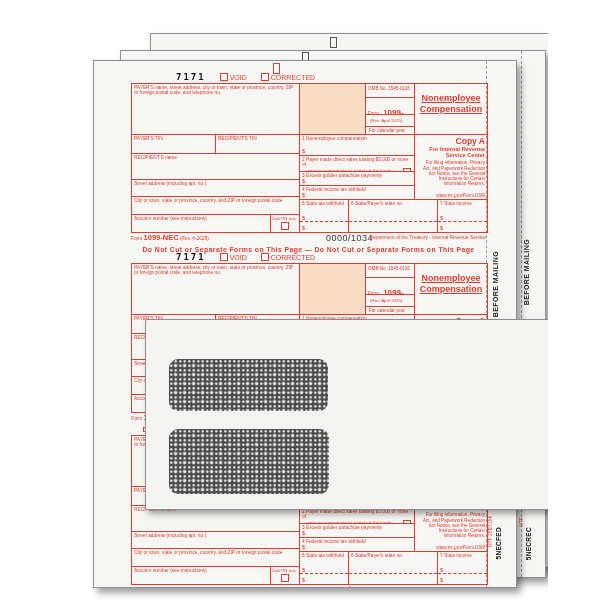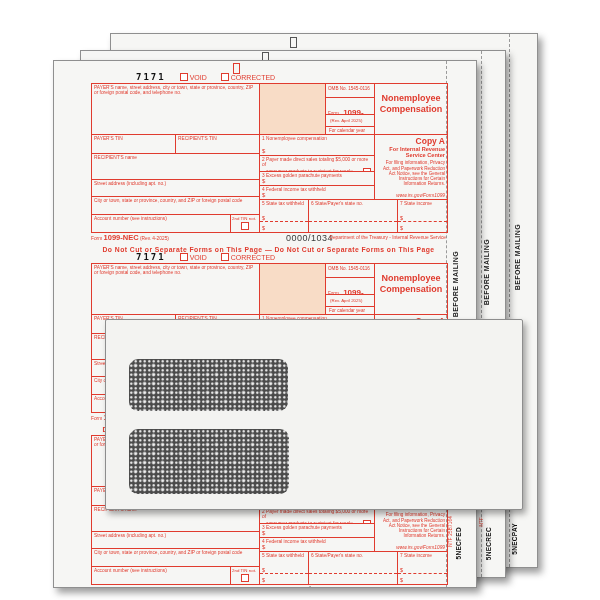--- a/index.html
+++ b/index.html
@@ -2,22 +2,22 @@
 <html><head>
 <meta charset="utf-8">
 <style>
   :root{
     --red:#e03b2e;
     --peach:#f8dcc6;
     --paper:#f6f6f4;
     --env:#f3f3f1;
   }
   html,body{margin:0;padding:0;background:#fff;}
-  #canvas{position:relative;width:600px;height:600px;background:#fff;overflow:hidden;
-          font-family:"Liberation Sans",sans-serif;}
+  #canvas{position:relative;width:508px;height:600px;background:#fff;overflow:hidden;
+          font-family:"Liberation Sans",sans-serif;margin-left:40px;}
   .sheet{position:absolute;background:var(--paper);border:1px solid #8f8f8f;
          box-shadow:4px 5px 7px rgba(0,0,0,.38);overflow:hidden;box-sizing:border-box;}
   .perf{position:absolute;top:0;bottom:0;width:0;border-left:1px dashed #9a9a9a;}
   .notch{position:absolute;width:5px;height:9px;background:var(--paper);}
   .vtext{position:absolute;writing-mode:vertical-rl;transform:rotate(180deg);
          white-space:nowrap;font-weight:bold;font-size:7px;letter-spacing:.4px;color:#222;}
   .vcode{position:absolute;writing-mode:vertical-rl;transform:rotate(180deg);
          white-space:nowrap;font-weight:bold;font-size:6.5px;letter-spacing:.3px;color:#111;}
   .vred{position:absolute;writing-mode:vertical-rl;transform:rotate(180deg);
         white-space:nowrap;font-size:4.6px;color:var(--red);letter-spacing:.2px;}
@@ -30,21 +30,21 @@
   .cb{display:inline-block;width:6px;height:6px;border:1px solid var(--red);background:#fff;margin-right:2px;}
   .cbx{display:inline-block;width:6px;height:6px;border:1px solid var(--red);background:#fff;}
   .ftable{position:absolute;left:0;top:12px;width:355px;height:148px;border:1px solid var(--red);}
   .cell{position:absolute;box-sizing:border-box;overflow:hidden;}
   .bl{border-left:1px solid var(--red);} .bt{border-top:1px solid var(--red);}
   .lbl{font-size:4.8px;line-height:5.4px;color:var(--red);padding:1px 1px 0 2px;}
   .dollar{position:absolute;left:2px;bottom:1px;font-size:6px;color:var(--red);}
   .peachbox{background:var(--peach);}
   .ombrow{box-sizing:border-box;color:var(--red);overflow:hidden;}
   .formname{font-size:8px;font-weight:bold;color:var(--red);}
-  .title{font-size:9px;line-height:10.5px;font-weight:bold;color:var(--red);text-align:center;padding-top:9px;}
+  .title{font-size:9px;line-height:10.5px;font-weight:bold;color:var(--red);text-align:center;padding-top:9px;text-decoration:underline;}
   .copya{font-size:8.5px;font-weight:bold;color:var(--red);text-align:right;padding:1px 2px 0 0;}
   .copyfor{font-size:5.6px;line-height:6.2px;font-weight:bold;color:var(--red);text-align:right;padding-right:2px;}
   .notice{font-size:4.6px;line-height:5.2px;color:var(--red);text-align:right;padding:2px 2px 0 6px;}
   .url{position:absolute;right:2px;bottom:1px;font-size:4.8px;color:var(--red);font-style:italic;}
   .dashrow{position:relative;box-sizing:border-box;border-bottom:1px dashed var(--red);}
   .dashrow:last-child{border-bottom:none;}
   .drdollar{position:absolute;left:2px;bottom:0;font-size:5.5px;color:var(--red);}
   .ffooter{position:absolute;left:0;top:162px;width:355px;height:11px;white-space:nowrap;}
   .ff-left{position:absolute;left:0;top:0;font-size:4.8px;color:var(--red);}
   .ff-name{font-size:7.5px;font-weight:bold;}

